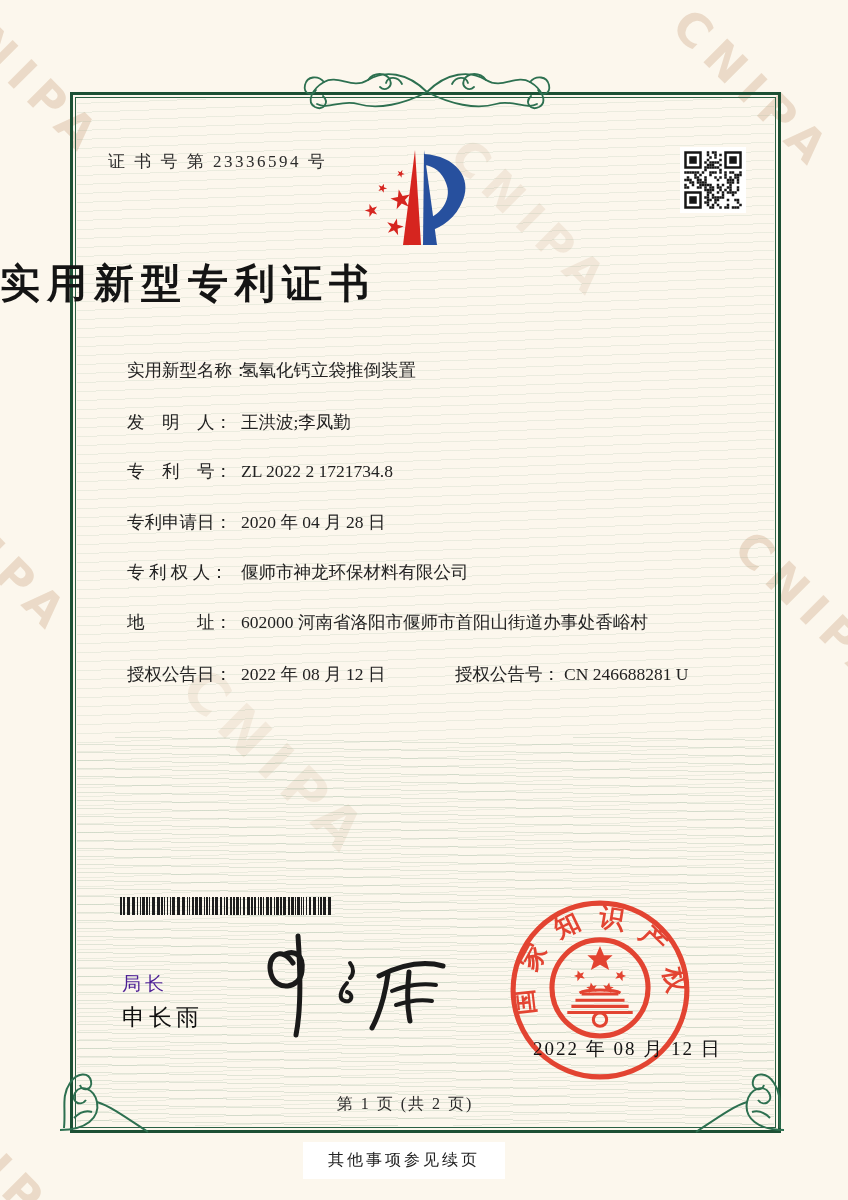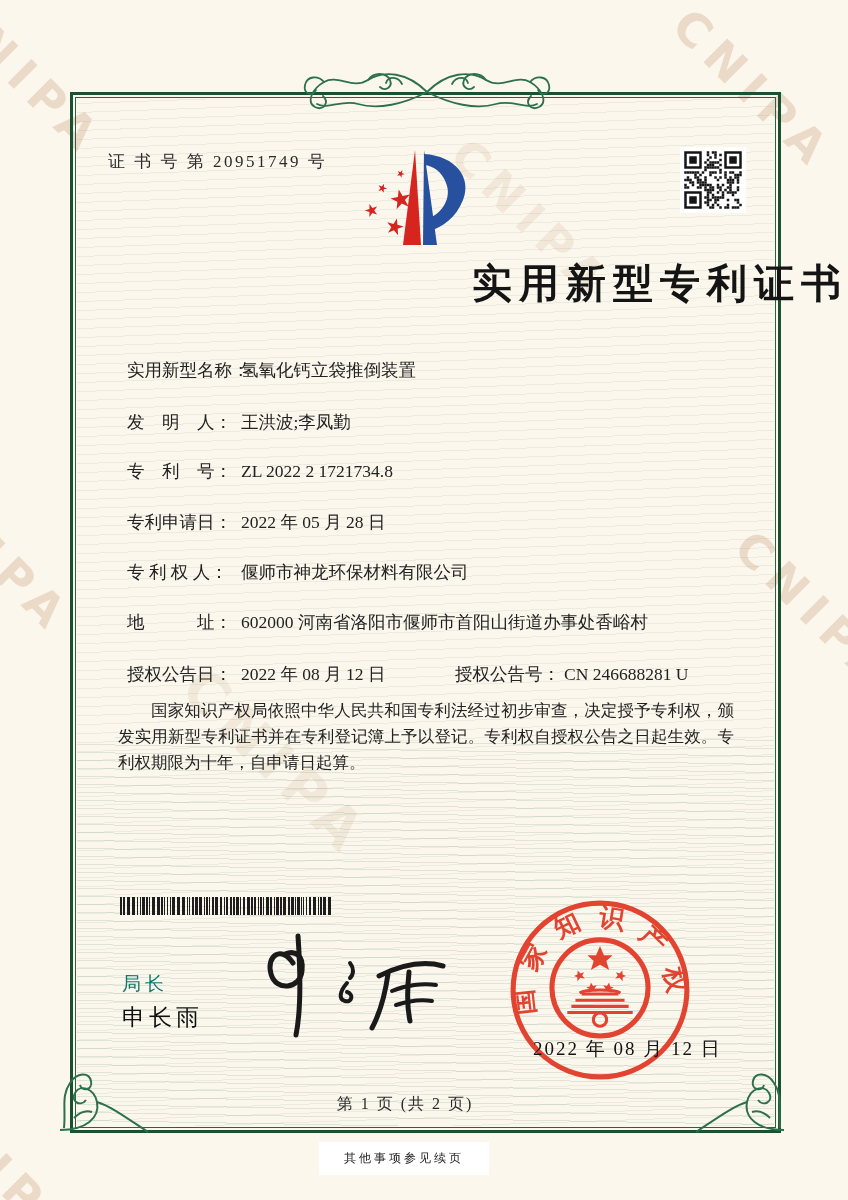--- a/index.html
+++ b/index.html
@@ -54,49 +54,49 @@
   .cert-no{
     position:absolute;left:108px;top:150px;z-index:3;
     font-size:17px;letter-spacing:2.5px;color:#2b2b2b;
   }
   .logo{position:absolute;left:358px;top:142px;z-index:3;}
   .logo-star{position:absolute;color:#d6251f;z-index:4;line-height:1;
     font-family:"DejaVu Sans",sans-serif;}
   .qr{position:absolute;left:680px;top:147px;z-index:3;background:#ffffff;padding:2px;}
   .title{
     position:absolute;left:0;width:848px;top:256px;z-index:3;
-    text-align:right;font-size:40px;font-weight:bold;letter-spacing:7px;color:#141414;
+    text-align:left;font-size:40px;font-weight:bold;letter-spacing:7px;color:#141414;
   }
   
   .fields{position:absolute;left:120px;top:352px;width:618px;z-index:3;
     font-size:17.5px;color:#222;}
   .frow{position:absolute;left:0;white-space:nowrap;}
   .frow .lab{display:inline-block;width:114px;margin-left:7px;}
   .r1{top:6px}.r2{top:58px}.r3{top:107px}.r4{top:158px}
   .r5{top:208px}.r6{top:258px}.r7{top:310px}
   .pair2{position:absolute;left:328px;top:0;white-space:nowrap;}
   .pair2 .lab{width:auto;margin-right:4px;}
   
   .paras{position:absolute;left:118px;top:698px;width:616px;z-index:3;
     font-size:16.5px;line-height:26px;text-align:justify;color:#222;}
   .paras p{margin:0;text-indent:2em;}
   
   .barcode{position:absolute;left:120px;top:897px;z-index:3;}
   .officer-title{position:absolute;left:122px;top:971px;z-index:3;
-    font-family:Liberation Serif, serif;font-size:19px;color:#0f766e;letter-spacing:4px;}
+    font-family:Liberation Serif, serif;font-size:19px;color:#4c1d95;letter-spacing:4px;}
   .officer-name{position:absolute;left:122px;top:1002px;z-index:3;
     font-family:"Liberation Sans","DejaVu Sans",sans-serif;font-size:23px;color:#101010;letter-spacing:4px;}
   .signature{position:absolute;left:255px;top:933px;z-index:3;}
   .seal{position:absolute;left:508px;top:898px;z-index:4;opacity:0.95;}
   .seal-date{position:absolute;left:533px;top:1036px;z-index:5;
     font-size:19px;letter-spacing:2px;color:#131313;white-space:nowrap;}
   .page-no{position:absolute;left:405px;top:1094px;transform:translateX(-50%);z-index:3;
     font-size:16px;letter-spacing:2px;color:#2b2b2b;white-space:nowrap;}
   .cont-note{position:absolute;left:404px;top:1142px;transform:translateX(-50%);z-index:3;
-    background:#ffffff;padding:8px 25px;font-size:12px;letter-spacing:3px;color:#222;white-space:nowrap;}
+    background:#ffffff;padding:8px 25px;font-size:16px;letter-spacing:3px;color:#222;white-space:nowrap;}
 </style>
 </head>
 <body>
 
 <span class="wm wm1">CNIPA</span>
 <span class="wm wm2">CNIPA</span>
 <span class="wm wm3">CNIPA</span>
 <span class="wm wm4">CNIPA</span>
 <span class="wm wm5">CNIPA</span>
 <span class="wm wm6">CNIPA</span>
@@ -131,21 +131,21 @@
 </svg>
 <svg class="orn orn-br" width="100" height="80" viewBox="0 0 100 80">
   <g transform="translate(100,0) scale(-1,1)" fill="none" stroke="#2d7050" stroke-width="2">
     <path d="M8,72 C34,72 48,60 45,44 C42,30 28,26 23,35 C18,44 29,49 34,42"></path>
     <path d="M12,70 C14,50 9,38 18,25 C25,14 37,14 39,23 C41,32 30,34 28,27"></path>
     <path d="M45,44 C58,48 72,58 96,74"></path>
     <path d="M22,60 C28,54 34,52 40,54"></path>
   </g>
 </svg>
 
-<div class="cert-no">证 书 号 第 20951749 号</div>
+<div class="cert-no">证 书 号 第 23336594 号</div>
 
 <svg class="logo" width="130" height="112" viewBox="0 0 130 112">
   <polygon points="57,8 45,103 63,103" fill="#d6251f"></polygon>
   <polygon points="66,8 65,103 79,103" fill="#27509e"></polygon>
   <path d="M66,12 C98,14 114,36 105,58 C98,76 84,85 72,89 L72,76 C85,70 94,55 88,41 C84,30 76,24 66,23 Z" fill="#27509e"></path>
 </svg>
 <span class="logo-star" style="left:389px;top:186px;font-size:26px;transform:rotate(-12deg)">★</span>
 <span class="logo-star" style="left:377px;top:182px;font-size:12px;transform:rotate(20deg)">★</span>
 <span class="logo-star" style="left:364px;top:202px;font-size:17px;transform:rotate(-18deg)">★</span>
 <span class="logo-star" style="left:385px;top:216px;font-size:22px;transform:rotate(14deg)">★</span>
@@ -325,38 +325,37 @@
   <div class="frow r1">
     <span class="lab">实用新型名称：</span><span class="val">氢氧化钙立袋推倒装置</span>
   </div>
   <div class="frow r2">
     <span class="lab">发　明　人：</span><span class="val">王洪波;李凤勤</span>
   </div>
   <div class="frow r3">
     <span class="lab">专　利　号：</span><span class="val">ZL 2022 2 1721734.8</span>
   </div>
   <div class="frow r4">
-    <span class="lab">专利申请日：</span><span class="val">2022 年 05 月 28 日</span>
+    <span class="lab">专利申请日：</span><span class="val">2020 年 04 月 28 日</span>
   </div>
   <div class="frow r5">
     <span class="lab">专 利 权 人：</span><span class="val">偃师市神龙环保材料有限公司</span>
   </div>
   <div class="frow r6">
     <span class="lab">地　　　址：</span><span class="val">602000 河南省洛阳市偃师市首阳山街道办事处香峪村</span>
   </div>
   <div class="frow r7">
     <span class="lab">授权公告日：</span><span class="val">2022 年 08 月 12 日</span>
     <span class="pair2">
       <span class="lab">授权公告号：</span><span class="val">CN 246688281 U</span>
     </span>
   </div>
 </div>
 
 <div class="paras">
-  <p>国家知识产权局依照中华人民共和国专利法经过初步审查，决定授予专利权，颁发实用新型专利证书并在专利登记簿上予以登记。专利权自授权公告之日起生效。专利权期限为十年，自申请日起算。</p>
 </div>
 
 <svg class="barcode" width="217" height="18" viewBox="0 0 217 18">
   <g fill="#1d1d1d">
       <rect x="0" y="0" width="2" height="18"></rect>
       <rect x="3" y="0" width="2" height="18"></rect>
       <rect x="7" y="0" width="3" height="18"></rect>
       <rect x="12" y="0" width="3" height="18"></rect>
       <rect x="17" y="0" width="1" height="18"></rect>
       <rect x="20" y="0" width="1" height="18"></rect>

